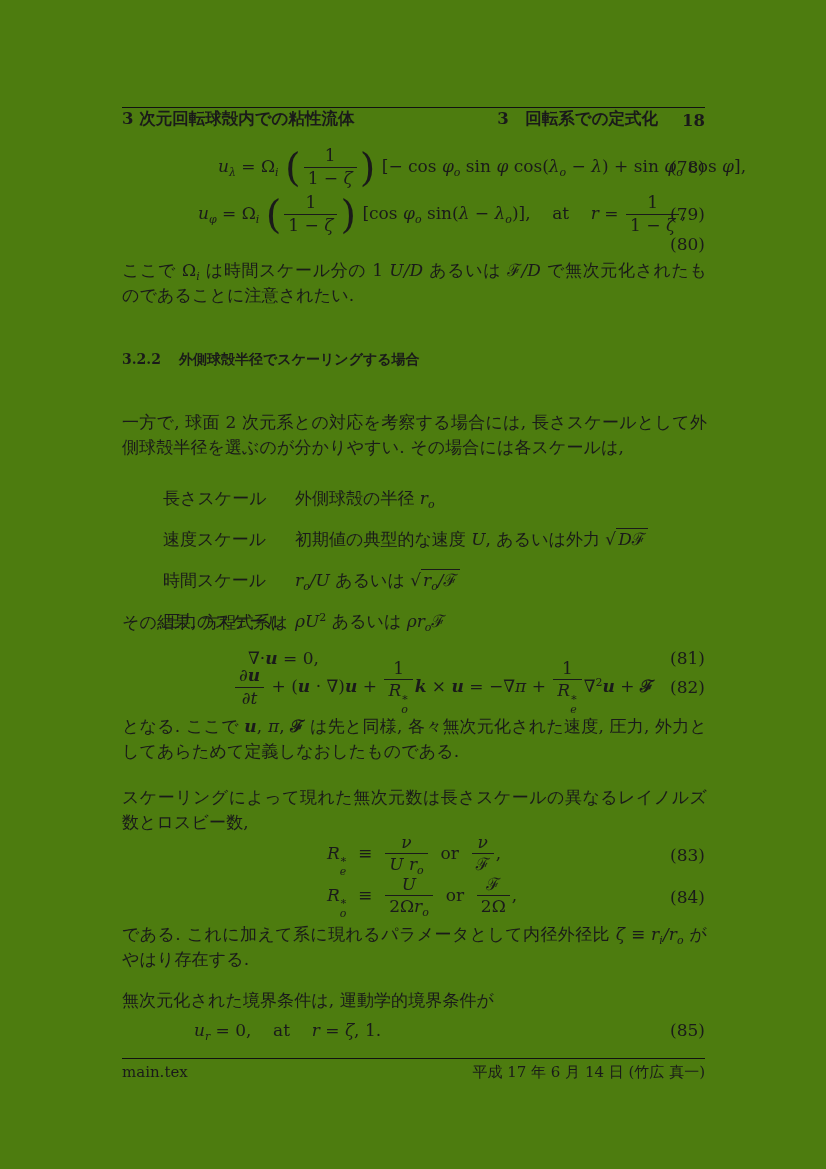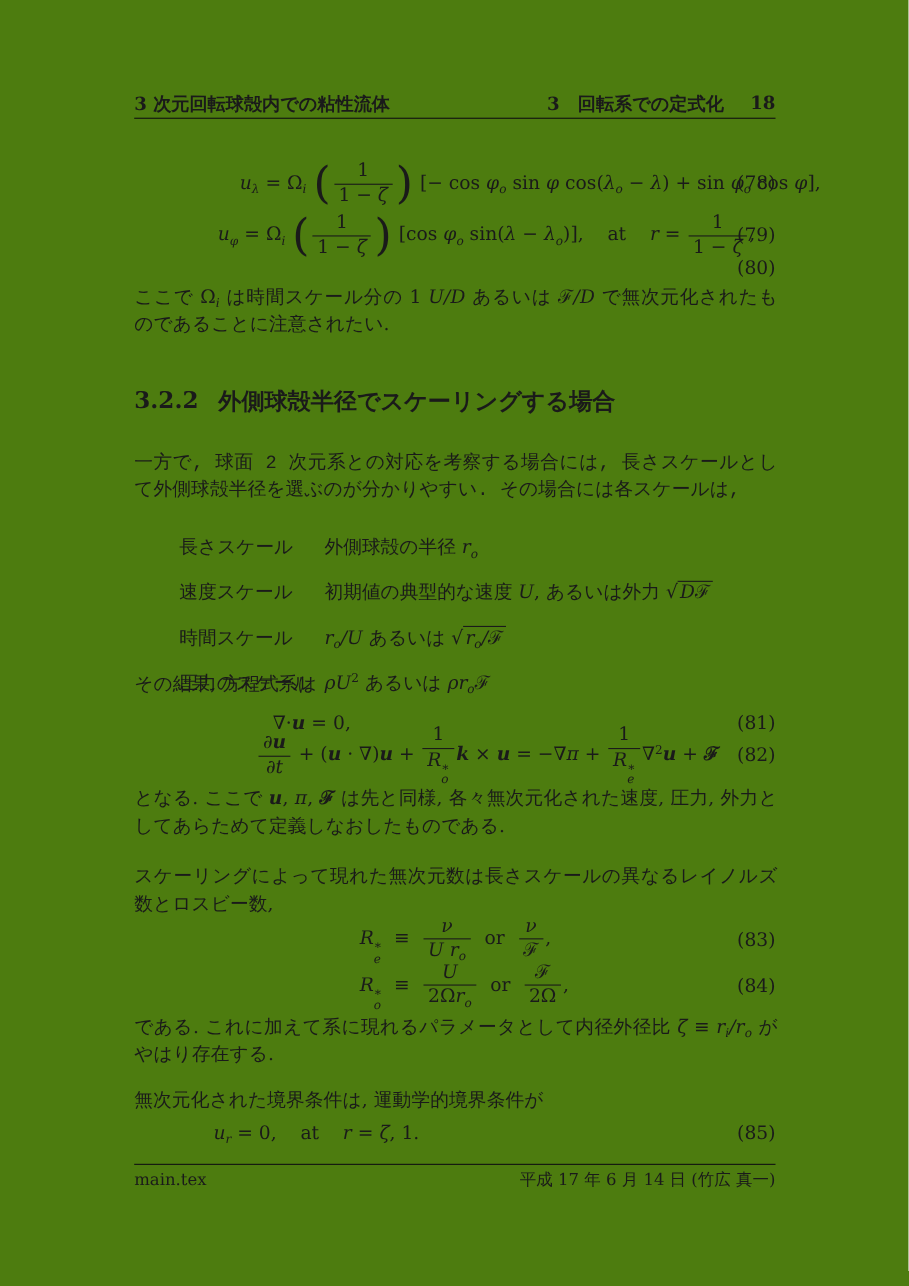--- a/index.html
+++ b/index.html
@@ -3,28 +3,28 @@
 <meta charset="utf-8">
 <style>
   html,body{margin:0;padding:0;background:#ffffff;}
   .page{
     position:relative;width:826px;height:1169px;background:#4d7c0f;overflow:hidden;
     font-family:"DejaVu Serif","Liberation Serif",serif;color:#1a1a1a;
     font-size:17px;
   }
   
   .header{position:absolute;left:122px;width:583px;top:84px;display:flex;justify-content:space-between;align-items:baseline;font-weight:bold;font-size:16.5px;}
-  .header-right{display:flex;gap:24px;align-items:flex-start;}
+  .header-right{display:flex;gap:24px;align-items:flex-end;margin-top:24px;}
   .rule{position:absolute;left:122px;width:583px;border-top:1.6px solid #111;}
   .header-rule{top:107px;}
   .footer-rule{top:1058px;}
   .footer{position:absolute;left:122px;width:583px;top:1063px;display:flex;justify-content:space-between;font-size:15px;}
   
   .para{position:absolute;left:122px;width:585px;line-height:24.6px;text-align:justify;letter-spacing:0.1px;}
-  .section-head{position:absolute;left:122px;width:583px;display:flex;gap:18px;font-weight:bold;font-size:21px;}
+  .section-head{position:absolute;left:122px;width:583px;display:flex;gap:18px;font-weight:bold;font-size:14px;}
   
   .scales{position:absolute;left:163px;top:486px;display:grid;grid-template-columns:132px auto;row-gap:17px;line-height:24px;}
   .scales .desc{white-space:nowrap;}
   
   .eq{position:absolute;left:122px;width:583px;display:flex;align-items:center;}
   .eq-body{white-space:nowrap;}
   .eqno{position:absolute;right:0;top:50%;transform:translateY(-50%);}
   
   i{font-style:italic;}
   b{font-weight:bold;}
@@ -75,21 +75,21 @@
     <span class="eqno">(80)</span>
   </div>
 
   <div class="para" style="top:258px;">ここで Ω<sub><i>i</i></sub> は時間スケール分の 1 <i>U/D</i> あるいは ℱ<i>/D</i> で無次元化されたものであることに注意されたい.</div>
 
   <div class="section-head" style="top:351px;">
     <span>3.2.2</span>
     <span>外側球殻半径でスケーリングする場合</span>
   </div>
 
-  <div class="para" style="top:410px;font-family:Liberation Mono, monospace;">一方で, 球面 2 次元系との対応を考察する場合には, 長さスケールとして外側球殻半径を選ぶのが分かりやすい. その場合には各スケールは,</div>
+  <div class="para" style="top:410px;">一方で, 球面 2 次元系との対応を考察する場合には, 長さスケールとして外側球殻半径を選ぶのが分かりやすい. その場合には各スケールは,</div>
 
   <div class="scales">
     <span>長さスケール</span>
     <span class="desc">外側球殻の半径 <i>r</i><sub><i>o</i></sub></span>
     <span>速度スケール</span>
     <span class="desc">初期値の典型的な速度 <i>U</i>, あるいは外力 <span class="sqrt"><span class="rd">√</span><span class="ov"><i>D</i>ℱ</span></span></span>
     <span>時間スケール</span>
     <span class="desc"><i>r</i><sub><i>o</i></sub><i>/U</i> あるいは <span class="sqrt"><span class="rd">√</span><span class="ov"><i>r</i><sub><i>o</i></sub><i>/</i>ℱ</span></span></span>
     <span>圧力のスケール</span>
     <span class="desc"><i>ρU</i><sup>2</sup> あるいは <i>ρr</i><sub><i>o</i></sub>ℱ</span>

